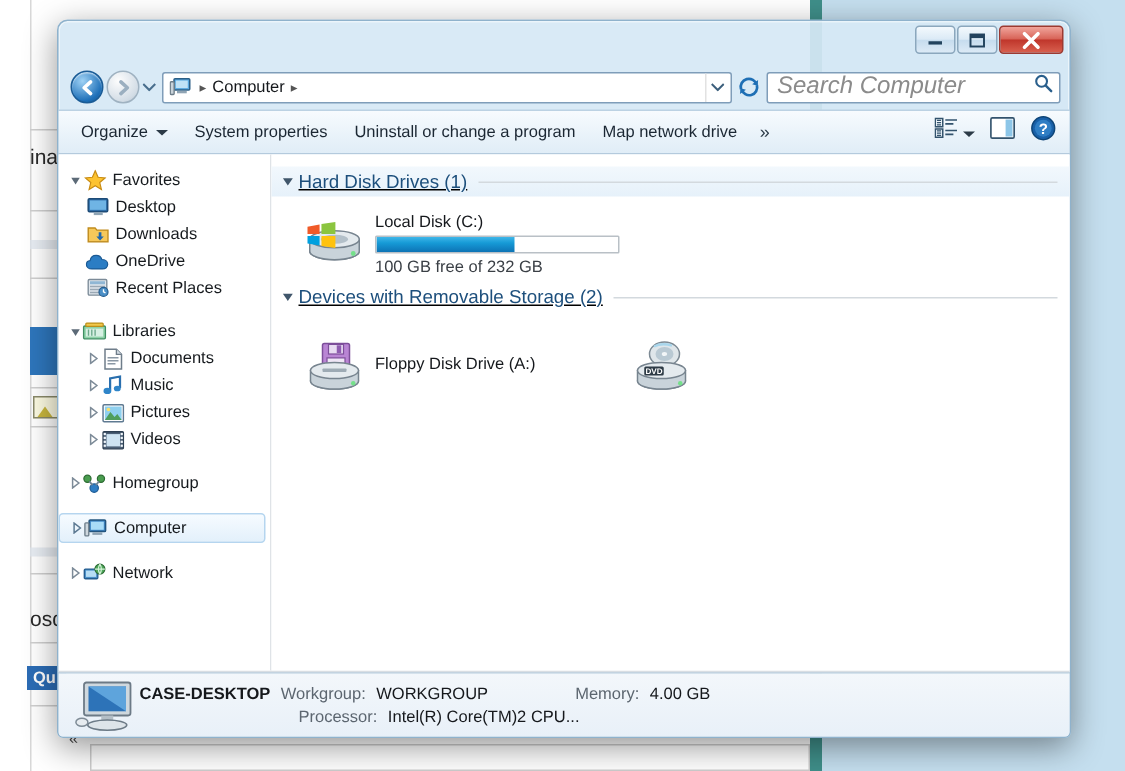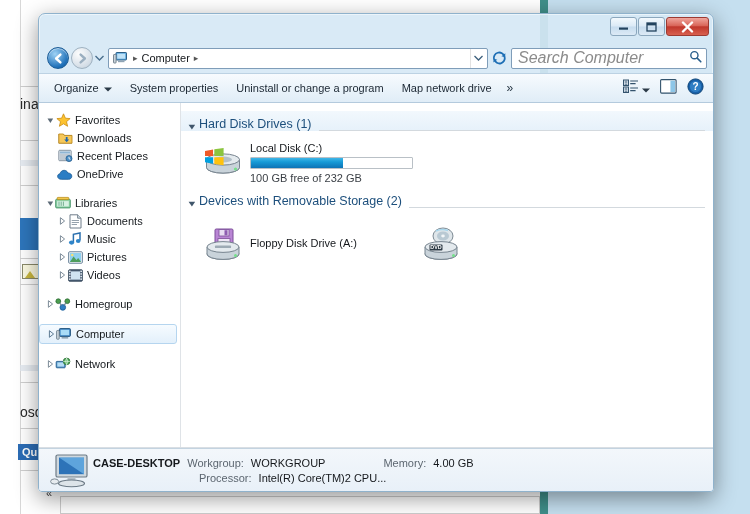--- a/index.html
+++ b/index.html
@@ -298,23 +298,24 @@
   .navgap { height: 11px; }
 
   #content {
     flex: 1 1 auto;
     background: #ffffff;
     padding: 8px 0 0 0;
     position: relative;
   }
   .grouphdr {
     display: flex;
-    align-items: flex-end;
+    align-items: center;
     padding: 0 10px 0 4px;
     height: 20px;
+    text-decoration: underline;
   }
   .grouphdr .gtri {
     width: 14px;
     display: flex; align-items: center; justify-content: center;
   }
   .grouphdr .gtitle {
     font-size: 12.5px;
     color: #1d4f7c;
     white-space: nowrap;
     padding-right: 7px;
@@ -569,52 +570,62 @@
               </svg>
           </span>
           <span class="navicon">
             <svg width="15" height="15" viewBox="0 0 15 15">
               <path d="M7.5 0.8 L9.4 5.2 L14.1 5.6 L10.5 8.7 L11.6 13.3 L7.5 10.8 L3.4 13.3 L4.5 8.7 L0.9 5.6 L5.6 5.2 Z" fill="#fdc330" stroke="#c98c12" stroke-width=".8"></path>
             </svg>
           </span>
           <span>Favorites</span>
         </div>
 
+        <div class="navitem child">
+          <span class="navicon">
+            <svg width="15" height="14" viewBox="0 0 15 14">
+              <rect x="0.8" y="1.5" width="13" height="8.6" rx="0.8" fill="#2f6ea8" stroke="#1d4b77" stroke-width="1"></rect>
+              <rect x="1.9" y="2.6" width="10.8" height="6.3" fill="#6fb4e4"></rect>
+              <rect x="4.5" y="10.6" width="6" height="1.8" fill="#8fa4b4"></rect>
+            </svg>
+          </span>
+          <span>Desktop</span>
+        </div>
 
         <div class="navitem child">
           <span class="navicon">
             <svg width="15" height="14" viewBox="0 0 15 14">
               <path d="M0.8 3 L5.4 3 L6.6 4.4 L14 4.4 L14 12.2 L0.8 12.2 Z" fill="#f5c košice"></path>
               <path d="M0.8 3 L5.4 3 L6.6 4.4 L14 4.4 L14 12.2 L0.8 12.2 Z" fill="#f6c85a" stroke="#c18c1d" stroke-width=".9"></path>
               <path d="M9.6 5.9 L9.6 8.6 L11.2 8.6 L8.7 11.3 L6.2 8.6 L7.8 8.6 L7.8 5.9 Z" fill="#2167ad"></path>
             </svg>
           </span>
           <span>Downloads</span>
+        </div>
+
+        <div class="navitem child">
+          <span class="navicon">
+            <svg width="16" height="13" viewBox="0 0 16 13">
+              <path d="M4.3 11.3 C1.9 11.3 0.6 9.8 0.6 8.3 C0.6 6.9 1.7 5.8 3.1 5.7 C3.4 3.7 5.1 2.3 7.1 2.3 C8.9 2.3 10.4 3.4 10.9 5 C12.9 5 14.8 6.1 14.8 8.2 C14.8 10.1 13.3 11.3 11.4 11.3 Z" fill="#2b7dc4" stroke="#1b5a94" stroke-width=".8"></path>
+            </svg>
+          </span>
+          <span>OneDrive</span>
         </div>
 
         <div class="navitem child">
           <span class="navicon">
             <svg width="15" height="14" viewBox="0 0 15 14">
               <rect x="0.8" y="1.3" width="12.4" height="10.4" rx="0.8" fill="#dfe6ec" stroke="#7c8b98" stroke-width=".9"></rect>
               <rect x="2" y="2.5" width="10" height="2" fill="#8fb6d4"></rect>
               <path d="M2 6 L12 6 M2 8 L12 8 M2 10 L9 10" stroke="#9aa8b4" stroke-width=".9"></path>
               <circle cx="11" cy="9.6" r="3" fill="#4a8fc7" stroke="#255d8f" stroke-width=".8"></circle>
               <path d="M11 7.8 L11 9.6 L12.3 10.3" stroke="#ffffff" stroke-width=".9" fill="none"></path>
             </svg>
           </span>
           <span>Recent Places</span>
-        </div>
-
-        <div class="navitem child">
-          <span class="navicon">
-            <svg width="16" height="13" viewBox="0 0 16 13">
-              <path d="M4.3 11.3 C1.9 11.3 0.6 9.8 0.6 8.3 C0.6 6.9 1.7 5.8 3.1 5.7 C3.4 3.7 5.1 2.3 7.1 2.3 C8.9 2.3 10.4 3.4 10.9 5 C12.9 5 14.8 6.1 14.8 8.2 C14.8 10.1 13.3 11.3 11.4 11.3 Z" fill="#2b7dc4" stroke="#1b5a94" stroke-width=".8"></path>
-            </svg>
-          </span>
-          <span>OneDrive</span>
         </div>
 
         <div class="navgap"></div>
 
         <div class="navitem root">
           <span class="tri">
             <svg width="7" height="7" viewBox="0 0 7 7">
                 <path d="M0.5 1.5 L6.2 1.5 L3.4 6 Z" fill="#5c6a77"></path>
               </svg>
           </span>

